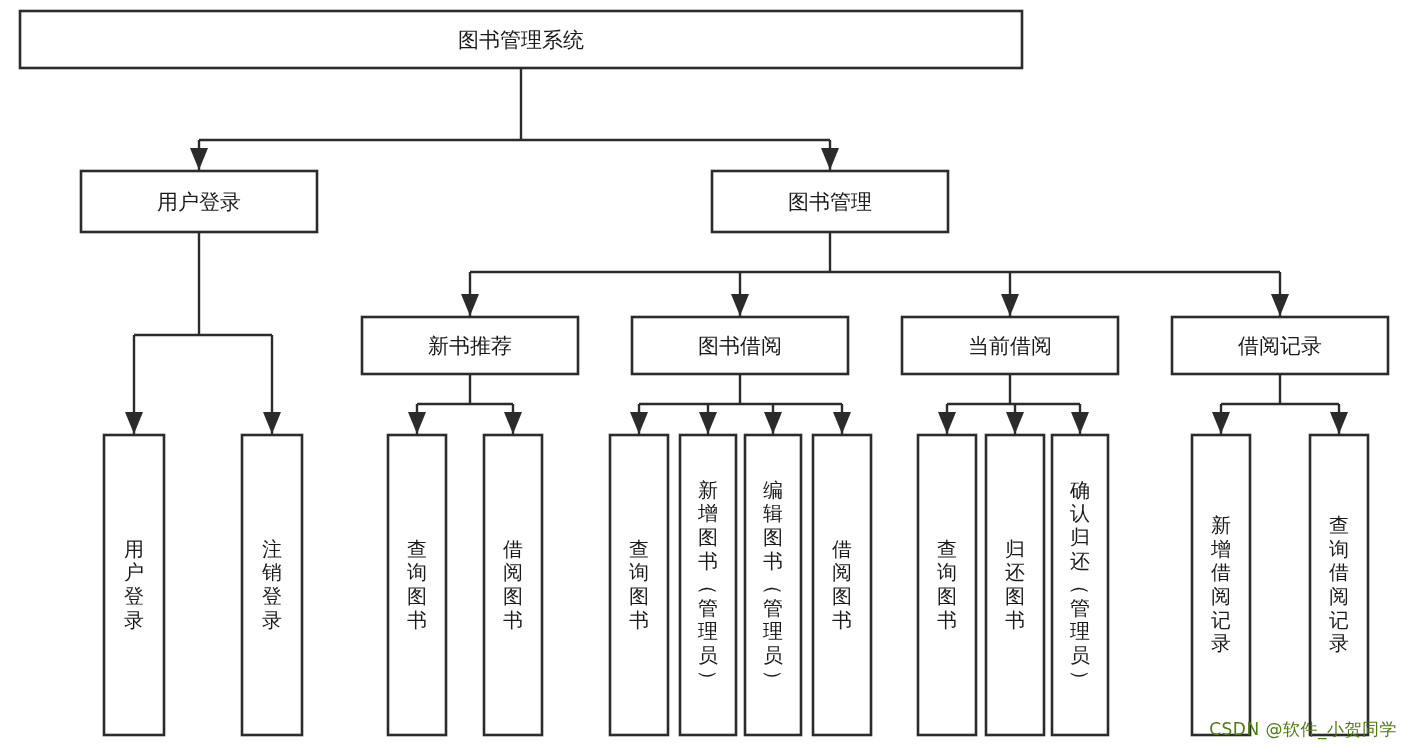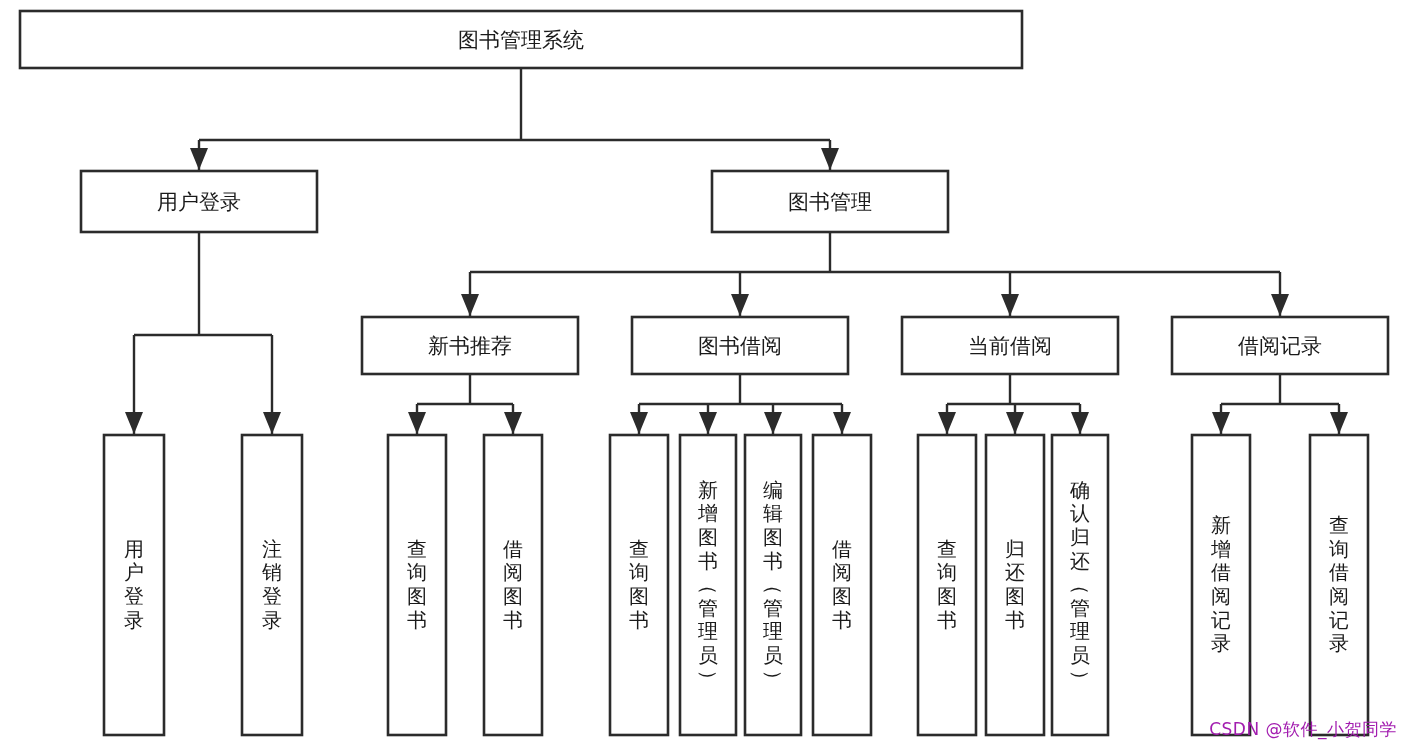--- a/index.html
+++ b/index.html
@@ -47,21 +47,21 @@
     fill: #1a1a1a;
     font-family: "DejaVu Sans", "Liberation Sans", sans-serif;
     font-size: 21px;
     text-anchor: middle;
     dominant-baseline: middle;
   }
   .watermark-text {
     position: absolute;
     right: 8px;
     bottom: 6px;
-    color: #a21caf;
+    color: #4d7c0f;
     font-size: 17px;
     letter-spacing: 0.5px;
     font-family: "DejaVu Sans", "Liberation Sans", sans-serif;
     white-space: nowrap;
     user-select: none;
   }
   
   .leaf-label-v {
     position: absolute;
     display: flex;

